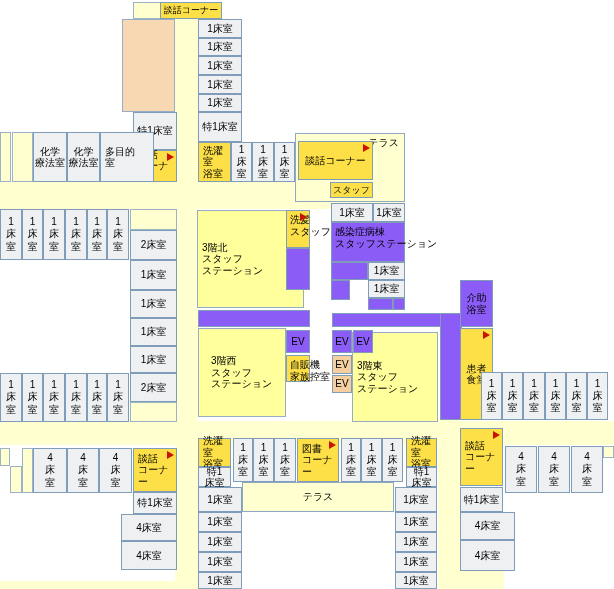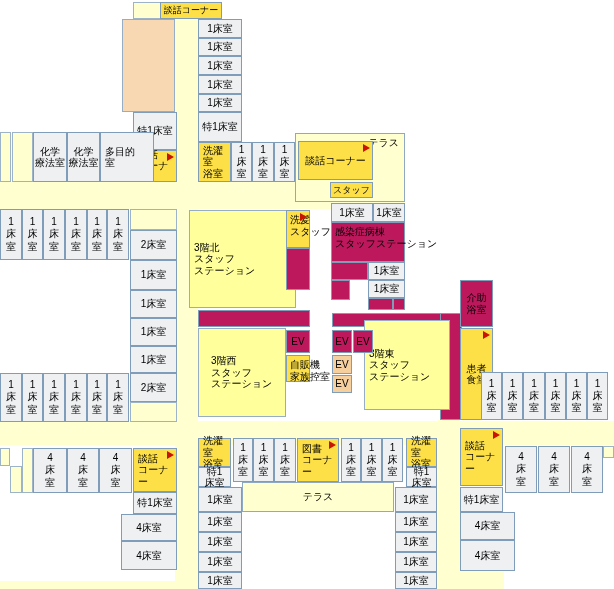--- a/index.html
+++ b/index.html
@@ -12,21 +12,21 @@
     display:flex;align-items:center;justify-content:center;
     font-size:10px;line-height:1.15;text-align:center;
   }
   
   .t-c  {background:#ffffcf;}                               
   .t-cb {background:#ffffcf;border:1px solid #9db3c8;}      
   .t-t  {background:#ffffcf;border:1px solid #8fa9c4;}      
   .t-r  {background:#eef0f2;border:1px solid #7f9db9;}      
   .t-g  {background:#fde047;border:1px solid #7f9db9;}      
   .t-s  {background:#ffff9b;border:1px solid #97adc6;}      
-  .t-gr {background:#be185d;border:1px solid #7f9db9;}      
+  .t-gr {background:#8b5cf6;border:1px solid #7f9db9;}      
   .t-o  {background:#f8d8b2;border:1px solid #97adc6;}      
   .t-oe {background:#f6cf9e;border:1px solid #7f9db9;}      
   .lbl{white-space:pre-line;}
   .v .lbl{line-height:1.22;}
   .pos-l{justify-content:flex-start;padding-left:4px;}
   .pos-l .lbl{text-align:left;}
   .pos-tr{align-items:flex-start;justify-content:flex-end;padding:3px 5px;}
   .pos-tr .lbl{text-align:right;}
   .lbl.abs-tl{position:absolute;top:3px;left:3px;text-align:left;white-space:pre;z-index:6;}
   .tri{
@@ -215,21 +215,21 @@
     <div class="room t-r v" style="left: 87px; top: 373px; width: 20px; height: 49px;">
       <span class="lbl">1
 床
 室</span>
     </div>
     <div class="room t-r v" style="left: 107px; top: 373px; width: 22px; height: 49px;">
       <span class="lbl">1
 床
 室</span>
     </div>
-    <div class="room t-s pos-l" style="left: 189px; top: 210px; width: 107px; height: 98px;">
+    <div class="room t-s pos-l" style="left: 197px; top: 210px; width: 107px; height: 98px;">
       <span class="lbl">3階北
 スタッフ
 ステーション</span>
     </div>
     <div class="room t-g" style="left: 286px; top: 210px; width: 24px; height: 38px;">
       <span class="lbl abs-tl">洗髪
 スタッフ</span>
       <div class="tri"></div>
     </div>
     <div class="room t-gr" style="left: 286px; top: 248px; width: 24px; height: 42px;"></div>
@@ -241,21 +241,21 @@
     </div>
     <div class="room t-gr" style="left: 286px; top: 330px; width: 24px; height: 23px;">
       <span class="lbl">EV</span>
     </div>
     <div class="room t-g" style="left: 286px; top: 355px; width: 24px; height: 27px;">
       <span class="lbl abs-tl">自販機
 家族控室</span>
     </div>
     <div class="room t-gr" style="left: 332px; top: 313px; width: 126px; height: 14px;"></div>
     <div class="room t-gr" style="left: 440px; top: 313px; width: 22px; height: 107px;"></div>
-    <div class="room t-s pos-l" style="left: 352px; top: 320px; width: 86px; height: 90px; margin-left: 12px;">
+    <div class="room t-s pos-l" style="left: 352px; top: 332px; width: 86px; height: 90px;">
       <span class="lbl">3階東
 スタッフ
 ステーション</span>
     </div>
     <div class="room t-gr" style="left: 332px; top: 330px; width: 20px; height: 23px;">
       <span class="lbl">EV</span>
     </div>
     <div class="room t-gr" style="left: 353px; top: 330px; width: 20px; height: 23px;">
       <span class="lbl">EV</span>
     </div>

